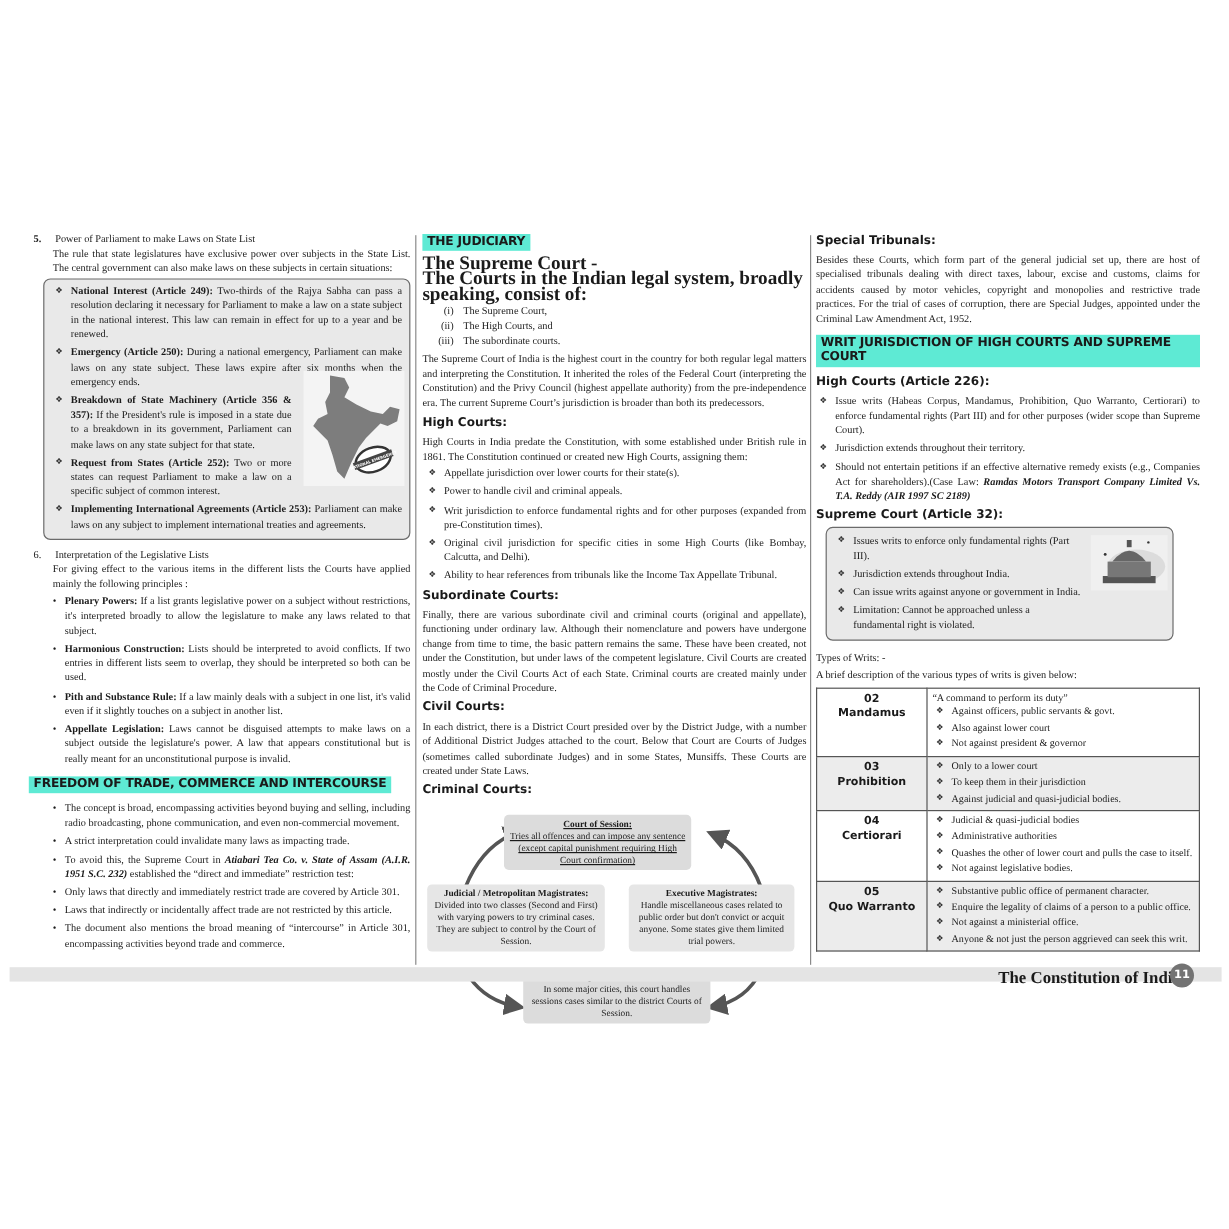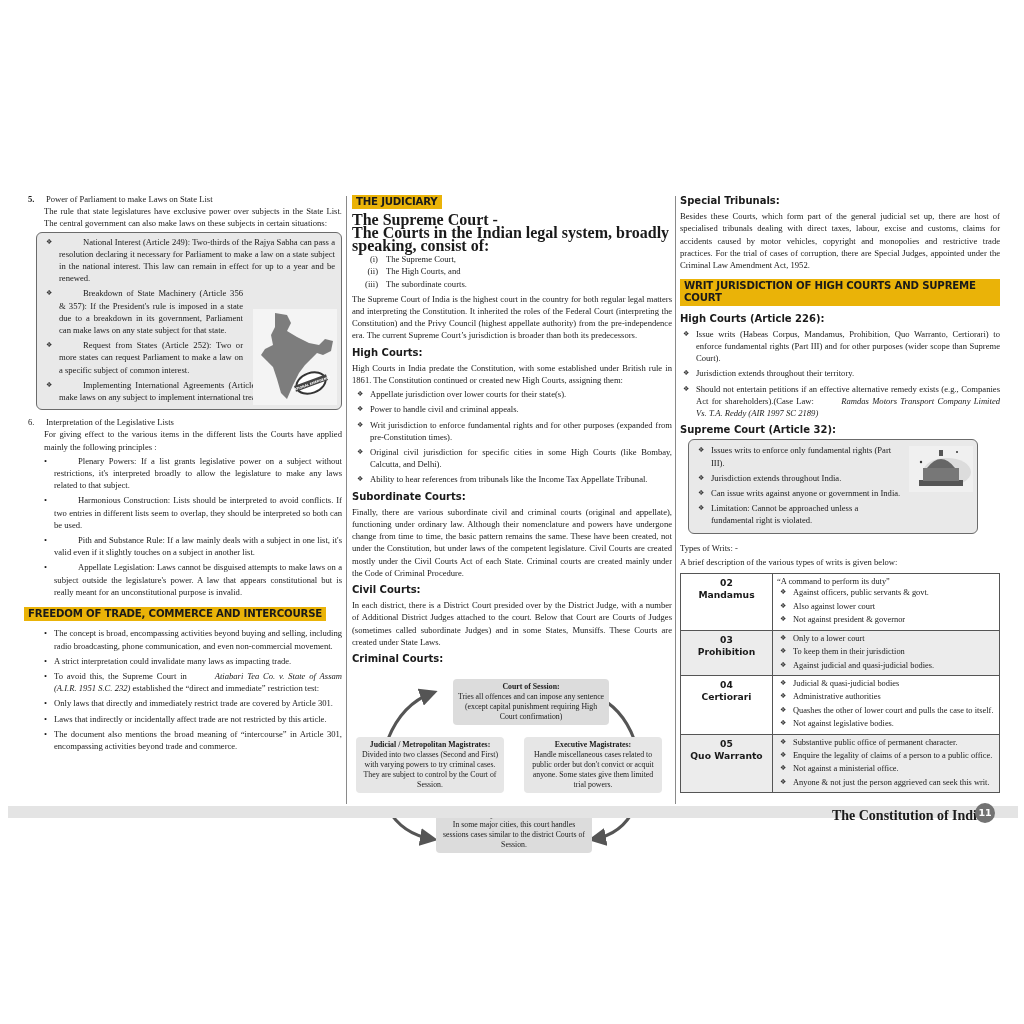--- a/index.html
+++ b/index.html
@@ -5,32 +5,32 @@
   * { box-sizing: border-box; margin: 0; padding: 0; }
   html, body { width: 1024px; height: 1024px; background: #ffffff; overflow: hidden; }
   body { position: relative; font-family: "Liberation Serif", serif; color: #1a1a1a; }
   .col { position: absolute; top: 193px; font-size: 8.6px; line-height: 12.2px; }
   #col1 { left: 28px; width: 314px; }
   #col2 { left: 352px; width: 320px; }
   #col3 { left: 680px; width: 320px; }
   .vline { position: absolute; width: 1px; background: #8a8a8a; }
   .just { text-align: justify; }
   p { margin-bottom: 2px; }
-  b { font-weight: normal; margin-left: 24px; }
+  b { font-weight: bold; }
   .numhead { display: flex; gap: 8px; }
   .numhead .n { width: 10px; font-weight: bold; }
   .indent { padding-left: 16px; }
   .box { border: 1px solid #6b6b6b; border-radius: 6px; background: #e9e9e9; padding: 3px 6px 3px 6px; position: relative; }
   ul.dia { list-style: none; }
   ul.dia li { position: relative; padding-left: 16px; margin-bottom: 3px; }
   ul.dia li::before { content: "\2756"; position: absolute; left: 3px; top: 0; font-size: 7px; color: #333; }
   ul.dot { list-style: none; padding-left: 26px; }
   ul.dot li { position: relative; padding-left: 10px; margin-bottom: 3px; }
   ul.dot li::before { content: "\2022"; position: absolute; left: 0; top: 0; }
-  .section-banner { display: inline-block; background: #eab308; font-family: "DejaVu Sans", sans-serif; font-weight: bold; font-size: 10.2px; letter-spacing: -0.2px; padding: 1px 4px; margin: 6px 0 6px 0; }
+  .section-banner { display: inline-block; background: #5eead4; font-family: "DejaVu Sans", sans-serif; font-weight: bold; font-size: 10.2px; letter-spacing: -0.2px; padding: 1px 4px; margin: 6px 0 6px 0; }
   .subhead { font-family: "DejaVu Sans", sans-serif; font-weight: bold; font-size: 10px; margin: 5px 0 3px 0; }
   .bigserif { font-family: "Liberation Serif", serif; font-weight: bold; font-size: 16px; line-height: 13px; }
   ol.roman { list-style: none; padding-left: 6px; margin: 1px 0 3px 0; }
   ol.roman li { display: flex; }
   ol.roman li .rn { width: 20px; text-align: right; margin-right: 8px; }
   .map { position: absolute; right: 4px; top: 76px; width: 84px; width: 84px; height: 96px; background: #f4f4f4; }
   .courtimg { position: absolute; right: 4px; top: 6px; width: 64px; height: 46px; background: #f0f0f0; }
   
   .diagram { position: relative; width: 320px; height: 192px; margin-top: 4px; font-size: 7.8px; line-height: 10px; text-align: center; }
   .dbox { position: absolute; background: #dcdcdc; border-radius: 4px; padding: 3px 4px; }
@@ -54,20 +54,21 @@
 <div class="col" id="col1">
   <div>
     <div class="numhead">
       <span class="n">5.</span>
       <span>Power of Parliament to make Laws on State List</span>
     </div>
     <p class="indent just">The rule that state legislatures have exclusive power over subjects in the State List. The central government can also make laws on these subjects in certain situations:</p>
     <div class="box" style="margin:2px 0 6px 8px;">
       <ul class="dia just">
         <li><b>National Interest (Article 249):</b><span> Two-thirds of the Rajya Sabha can pass a resolution declaring it necessary for Parliament to make a law on a state subject in the national interest. This law can remain in effect for up to a year and be renewed.</span></li>
+        <li><b>Emergency (Article 250):</b><span> During a national emergency, Parliament can make laws on any state subject. These laws expire after six months when the emergency ends.</span></li>
         <li style="margin-right:92px;"><b>Breakdown of State Machinery (Article 356 &amp; 357):</b><span> If the President's rule is imposed in a state due to a breakdown in its government, Parliament can make laws on any state subject for that state.</span></li>
         <li style="margin-right:92px;"><b>Request from States (Article 252):</b><span> Two or more states can request Parliament to make a law on a specific subject of common interest.</span></li>
         <li><b>Implementing International Agreements (Article 253):</b><span> Parliament can make laws on any subject to implement international treaties and agreements.</span></li>
       </ul>
       <div class="map">
         <svg width="84" height="96" viewBox="0 0 84 96">
           <path d="M22 4 L34 6 L38 14 L34 22 L44 28 L56 34 L66 36 L72 30 L80 32 L78 42 L70 46 L64 44 L58 50 L52 56 L46 64 L40 76 L34 90 L28 84 L24 70 L20 58 L14 52 L8 46 L12 40 L20 36 L18 26 L22 18 Z" fill="#7d7d7d"></path>
           <g transform="translate(58,74) rotate(-20)">
             <ellipse cx="0" cy="0" rx="15" ry="10" fill="#fff" stroke="#333" stroke-width="2"></ellipse>
             <rect x="-17" y="-3" width="34" height="6" fill="#444"></rect>
@@ -148,21 +149,21 @@
       <defs>
         <marker id="ah" markerWidth="6" markerHeight="6" refX="4" refY="3" orient="auto">
           <path d="M0,0 L6,3 L0,6 Z" fill="#555"></path>
         </marker>
       </defs>
       <path d="M36 70 Q50 35 80 24" stroke="#555" stroke-width="3" fill="none" marker-end="url(#ah)"></path>
       <path d="M282 70 Q270 38 242 26" stroke="#555" stroke-width="3" fill="none" marker-end="url(#ah)"></path>
       <path d="M36 140 Q50 165 80 170" stroke="#555" stroke-width="3" fill="none" marker-end="url(#ah)"></path>
       <path d="M282 140 Q270 165 242 170" stroke="#555" stroke-width="3" fill="none" marker-end="url(#ah)"></path>
     </svg>
-    <div class="dbox" style="left:101px; top:10px; width:156px;">
+    <div class="dbox" style="left:68px; top:10px; width:156px;text-decoration:underline;">
       <div class="t">Court of Session:</div>
       <div>Tries all offences and can impose any sentence (except capital punishment requiring High Court confirmation)</div>
     </div>
     <div class="dbox" style="left:4px; top:68px; width:148px; background:#e6e6e6;">
       <div class="t">Judicial / Metropolitan Magistrates:</div>
       <div>Divided into two classes (Second and First) with varying powers to try criminal cases. They are subject to control by the Court of Session.</div>
     </div>
     <div class="dbox" style="left:172px; top:68px; width:138px; background:#e6e6e6;">
       <div class="t">Executive Magistrates:</div>
       <div>Handle miscellaneous cases related to public order but don't convict or acquit anyone. Some states give them limited trial powers.</div>

